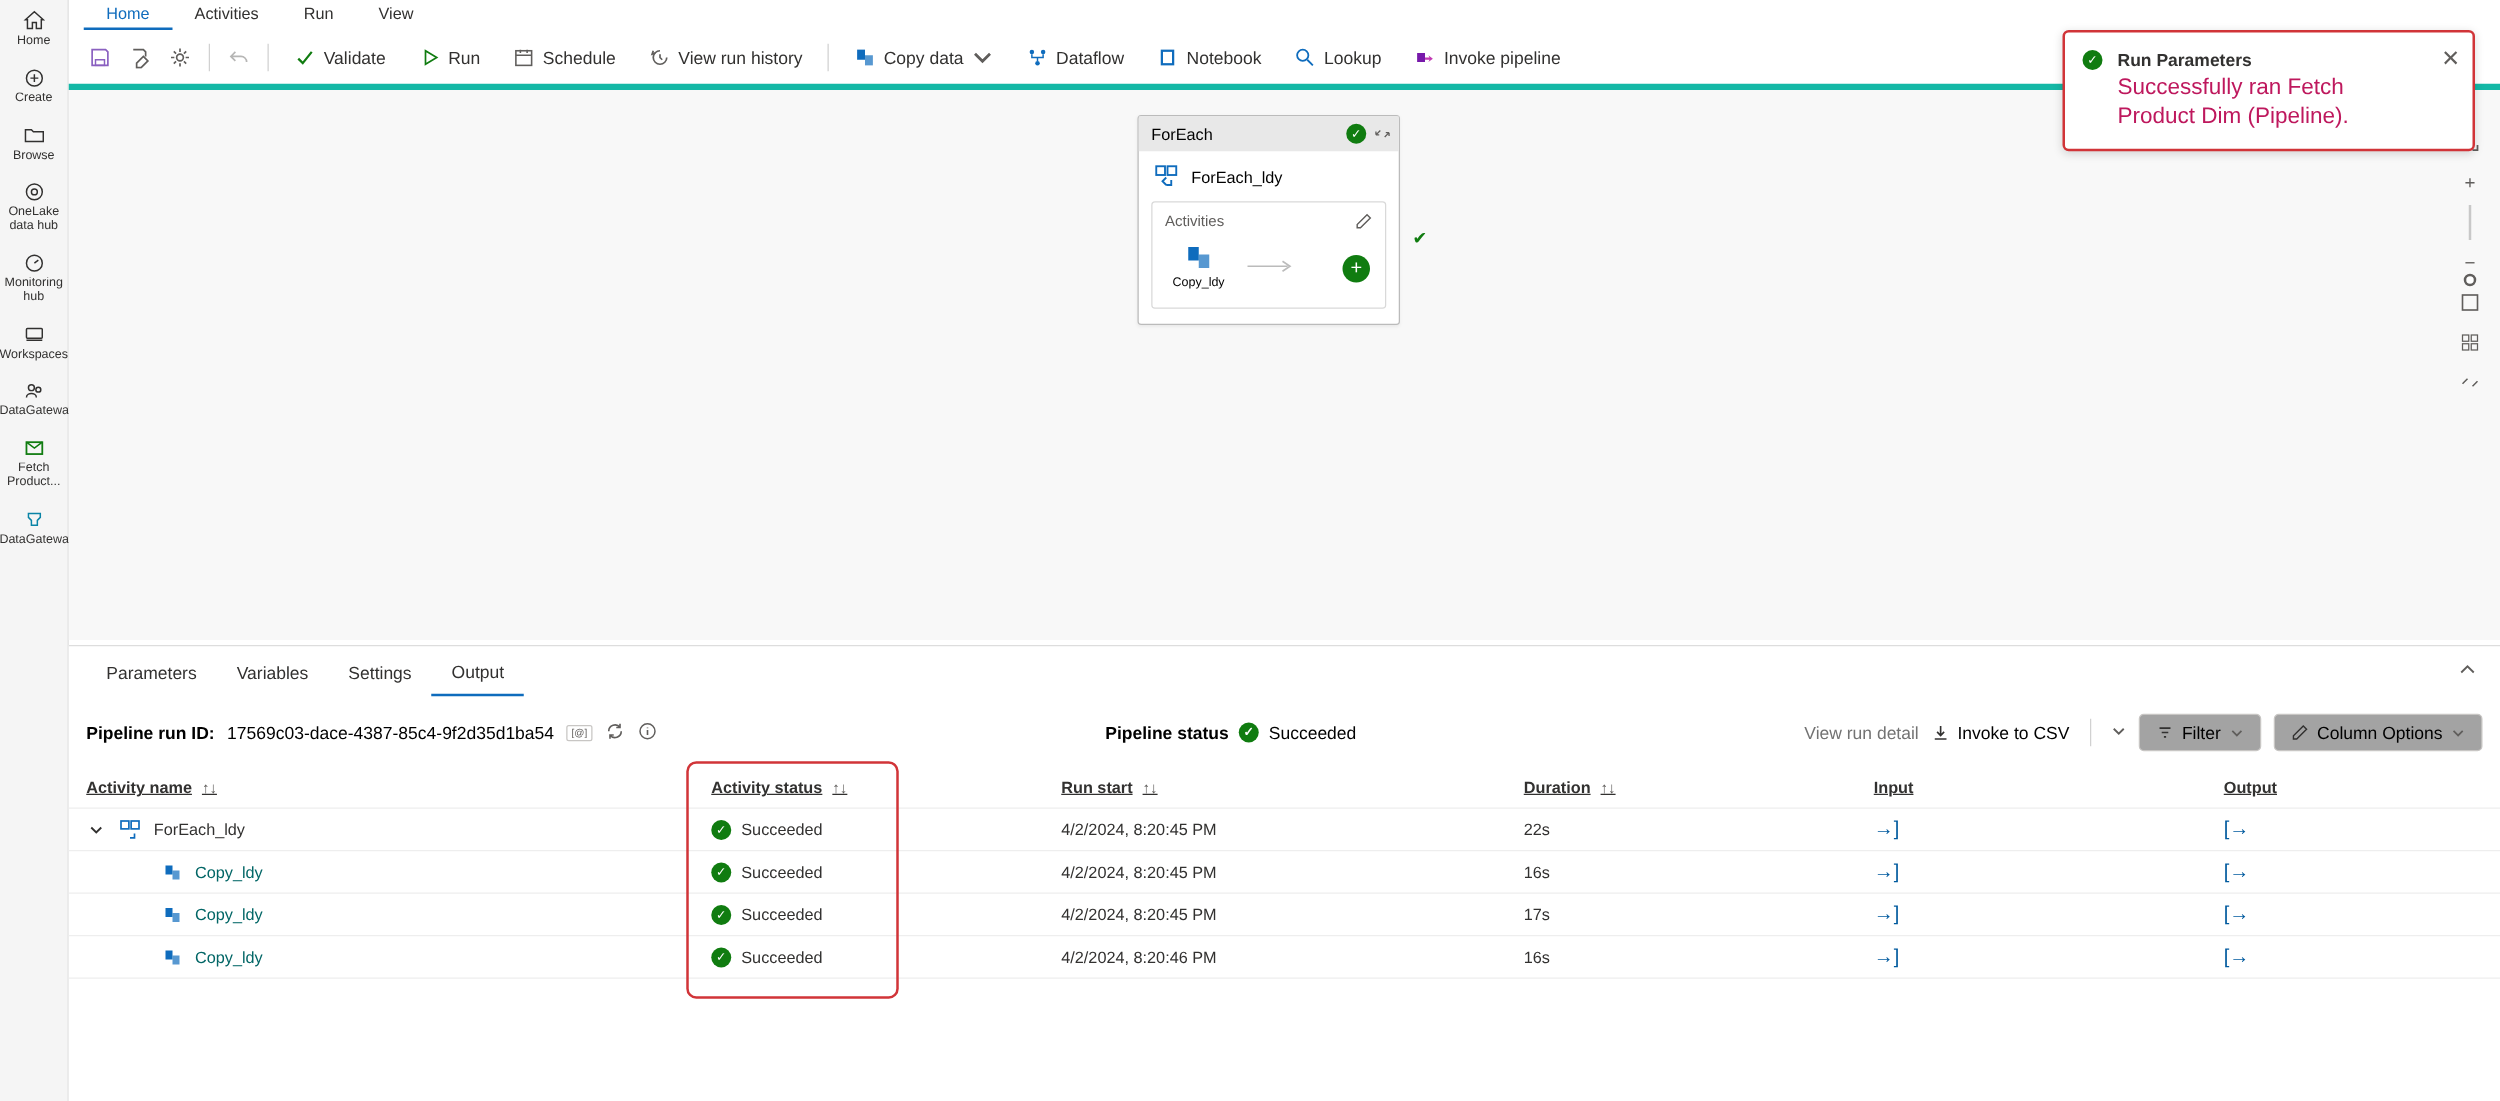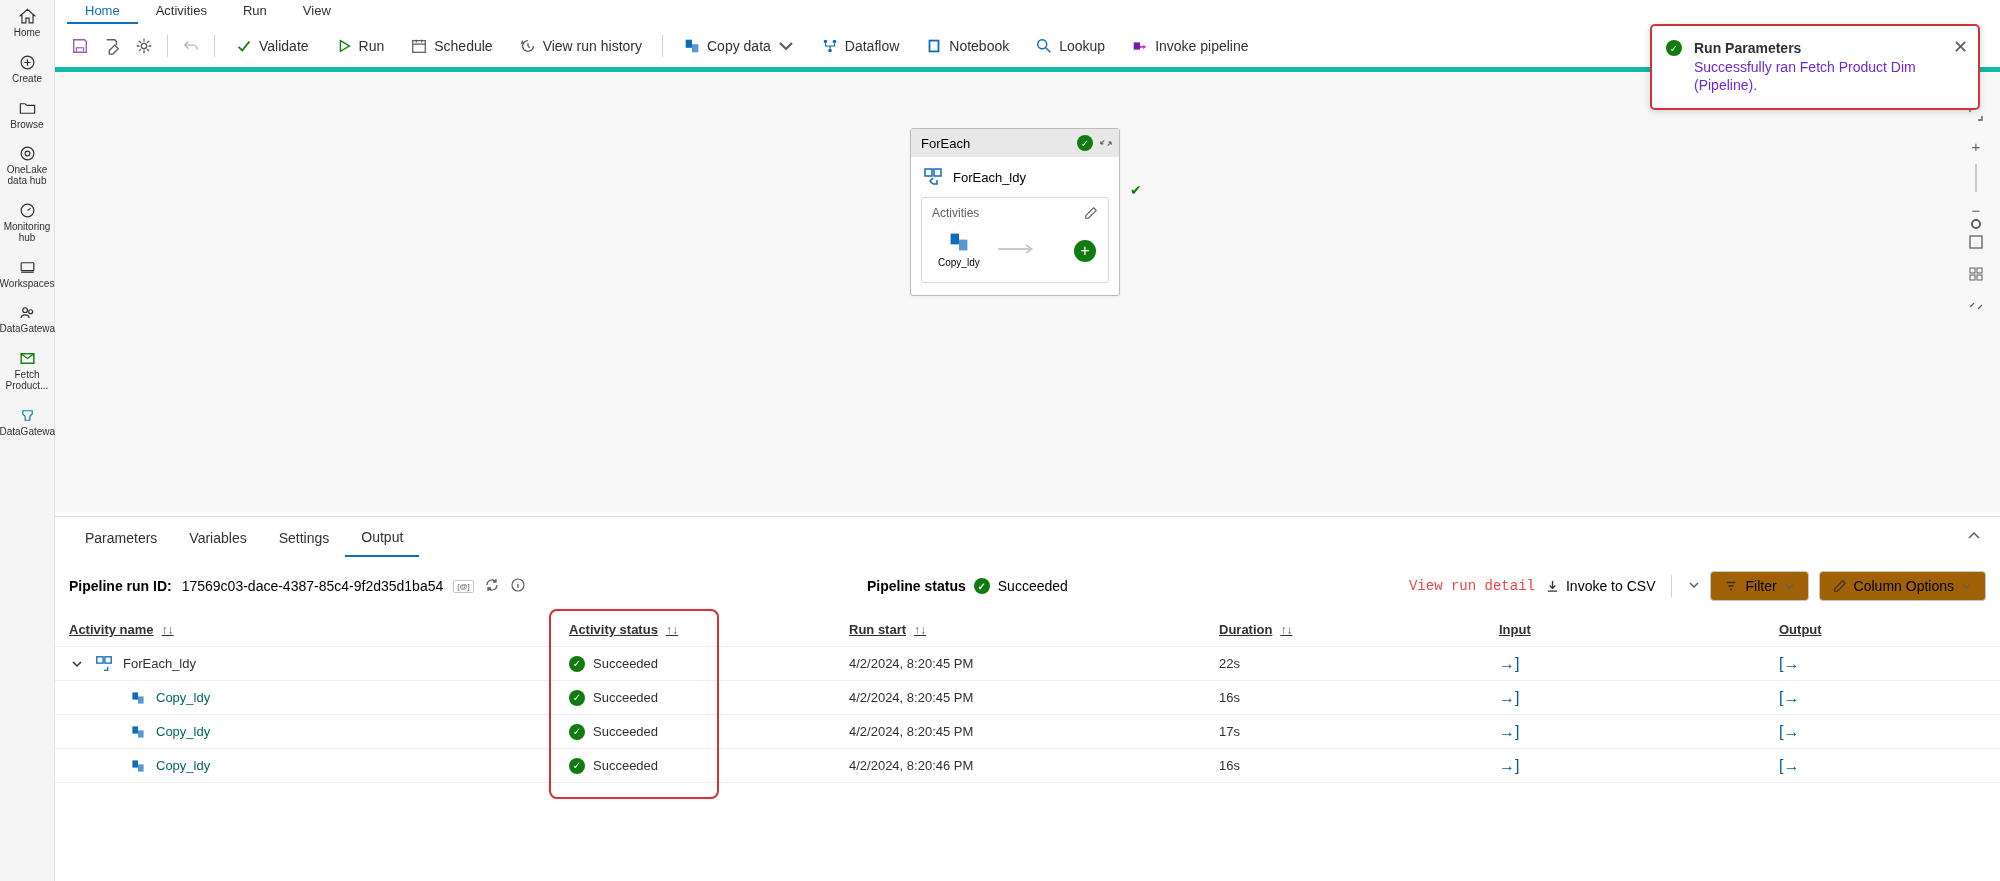--- a/index.html
+++ b/index.html
@@ -20,58 +20,58 @@
 
 .toolbar { position: absolute; left: 55px; top: 24px; right: 0; height: 48px; background: #fff; display: flex; align-items: center; padding-left: 10px; border-bottom: 5px solid #14b8a6; gap: 2px; }
 .tbtn { display: inline-flex; align-items: center; gap: 6px; padding: 6px 12px; font-size: 14px; color: #323130; cursor: pointer; border-radius: 2px; }
 .tbtn svg { width: 18px; height: 18px; }
 .tsep { width: 1px; height: 22px; background: #d1d1d1; margin: 0 6px; }
 .ticon { padding: 6px; cursor: pointer; border-radius: 2px; }
 .ticon svg { width: 18px; height: 18px; display: block; }
 
 
 .canvas { position: absolute; left: 55px; top: 72px; right: 0; height: 440px; background: #f8f8f8; overflow: hidden; }
-.foreach-box { position: absolute; left: 855px; top: 20px; width: 210px; background: #fff; border: 1px solid #bbb; border-radius: 3px; box-shadow: 0 1px 3px rgba(0,0,0,.06); margin-top: 36px; }
+.foreach-box { position: absolute; left: 855px; top: 20px; width: 210px; background: #fff; border: 1px solid #bbb; border-radius: 3px; box-shadow: 0 1px 3px rgba(0,0,0,.06); }
 .foreach-hdr { height: 28px; display: flex; align-items: center; padding: 0 10px; background: #e8e8e8; font-size: 13px; position: relative; }
 .foreach-hdr .actions { position: absolute; right: 6px; display: flex; gap: 6px; align-items: center; }
 .foreach-name { padding: 10px 12px; display: flex; align-items: center; gap: 10px; font-size: 13px; }
 .foreach-acts { margin: 0 10px 12px 10px; border: 1px solid #d9d9d9; border-radius: 3px; padding: 8px 10px 14px; position: relative; }
 .foreach-acts-hdr { display: flex; justify-content: space-between; align-items: center; font-size: 12px; color: #605e5c; margin-bottom: 10px; }
 .innercpy { display: flex; flex-direction: column; align-items: center; }
 .addcircle { width: 22px; height: 22px; border-radius: 50%; background: #107c10; color: #fff; display: flex; align-items: center; justify-content: center; font-size: 16px; position: absolute; right: 12px; bottom: 20px; }
 .check-after { position: absolute; left: 1075px; top: 110px; color: #107c10; font-size: 14px; }
 
 
 .right-ctrls { position: absolute; right: 10px; top: 100px; display: flex; flex-direction: column; gap: 4px; }
 .right-ctrls > div, .zoom-track { width: 28px; height: 28px; display: flex; align-items: center; justify-content: center; color: #605e5c; cursor: pointer; font-size: 15px; }
 .zoom-track { height: 110px; position: relative; }
 .zoom-line { width: 2px; height: 100%; background: #c8c8c8; }
 .zoom-thumb { position: absolute; top: 55px; width: 10px; height: 10px; border: 2px solid #605e5c; border-radius: 50%; background:#fff; }
 
 
 .toast { position: absolute; right: 20px; top: 24px; width: 330px; background: #fff; border: 2px solid #d13438; border-radius: 5px; padding: 14px 36px 14px 42px; box-shadow: 0 2px 8px rgba(0,0,0,.15); z-index: 100; }
 .toast .t-title { font-size: 14px; color: #323130; font-weight: 600; margin-bottom: 2px; }
-.toast .t-msg { font-size: 14px; color: #6d28d9; line-height: 1.3; }
+.toast .t-msg { font-size: 18px; color: #be185d; line-height: 1.3; }
 .toast .t-close { position: absolute; top: 10px; right: 10px; cursor: pointer; font-size: 18px; color: #605e5c; }
 .toast .t-icon { position: absolute; left: 14px; top: 14px; width: 16px; height: 16px; }
 
 
 .bottom { position: absolute; left: 55px; bottom: 0; right: 0; top: 516px; border-top: 1px solid #ddd; background: #fff; }
 .panel-tabs { display: flex; padding-left: 14px; height: 42px; align-items: center; position: relative; }
 .ptab { padding: 10px 16px; font-size: 14px; color: #323130; cursor: pointer; }
 .ptab.active { color: #323130; border-bottom: 2px solid #0F6CBD; }
 .panel-collapse { position: absolute; right: 18px; cursor: pointer; }
 
 .run-hdr { display: flex; align-items: center; padding: 12px 14px; gap: 10px; font-size: 14px; }
 .run-hdr .lbl { font-weight: 600; }
 .run-hdr .grow { flex: 1; }
 .run-hdr .status-ok { display: flex; align-items: center; gap: 8px; font-weight: 600; }
 .run-hdr .status-val { font-weight: 400; }
-.pill-btn { display: inline-flex; align-items: center; gap: 7px; padding: 6px 13px; border: 1px solid #c8c6c4; border-radius: 4px; font-size: 14px; cursor: pointer; background: #a16207; }
-.link-btn { color: #ef4444; cursor: pointer; font-family: Liberation Mono, monospace; }
+.pill-btn { display: inline-flex; align-items: center; gap: 7px; padding: 6px 13px; border: 1px solid #c8c6c4; border-radius: 4px; font-size: 14px; cursor: pointer; background: #a3a3a3; }
+.link-btn { color: #737373; cursor: pointer; }
 .small-note { padding: 0 14px 10px; font-size: 13px; color: #605e5c; }
 
 
 .tbl { width: 100%; }
 .thead, .trow { display: grid; grid-template-columns: 500px 280px 370px 280px 280px 230px; padding: 6px 14px; align-items: center; font-size: 13px; border-bottom: 1px solid #eee; height: 34px; }
 .thead .cell { font-weight: 600; color: #323130; display:flex; gap:8px; align-items:center;text-decoration:underline; }
 .trow .cell { color: #323130; }
 .cell.status { display:flex; align-items:center; gap:8px; }
 .cell.name { display:flex; align-items:center; gap:10px; }
 .io-arrow { color: #005a9e; font-size: 16px; }

